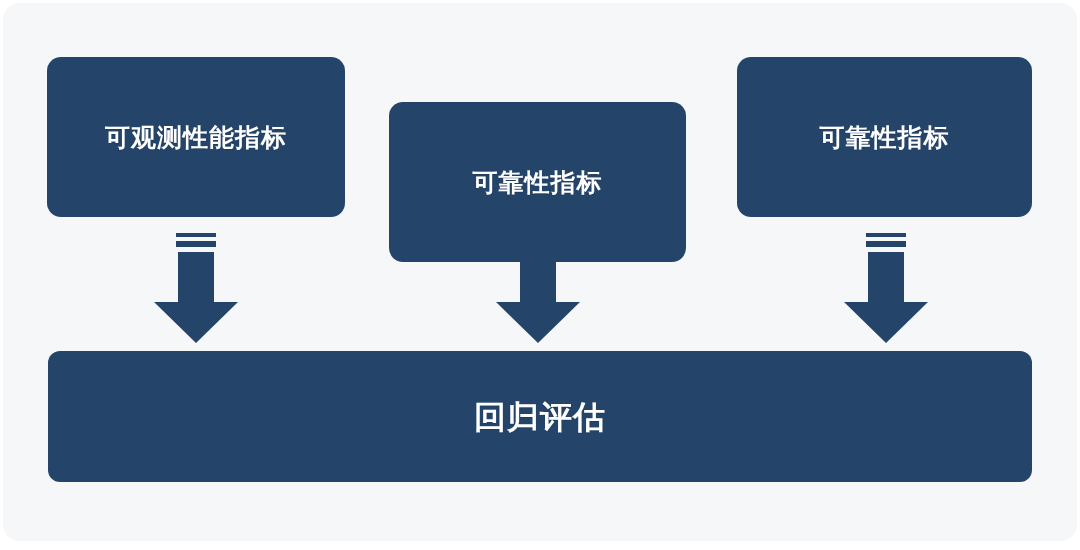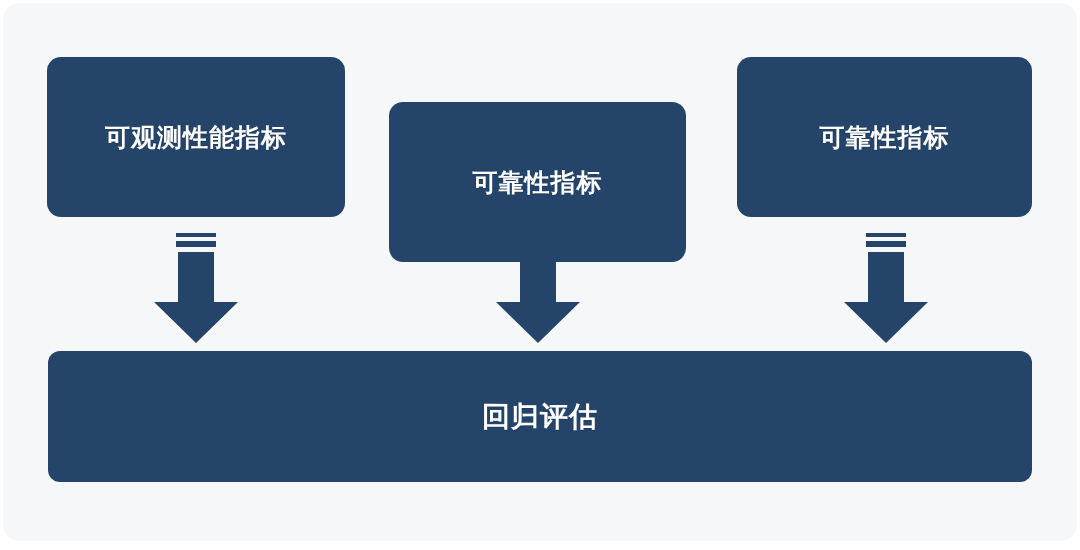--- a/index.html
+++ b/index.html
@@ -57,21 +57,21 @@
   #box-accuracy      { left: 737px; top: 57px; width: 295px; height: 160px; }
 
   #box-regression {
     left: 48px;
     top: 351px;
     width: 984px;
     height: 131px;
     border-radius: 12px;
   }
   #box-regression .node-label {
-    font-size: 28px;
+    font-size: 32px;
   }
 
   
   .arrow-down {
     position: absolute;
     width: 84px;
     height: 110px;
   }
   #arrow-1 { left: 154px; top: 233px; }
   #arrow-2 { left: 496px; top: 233px; }

